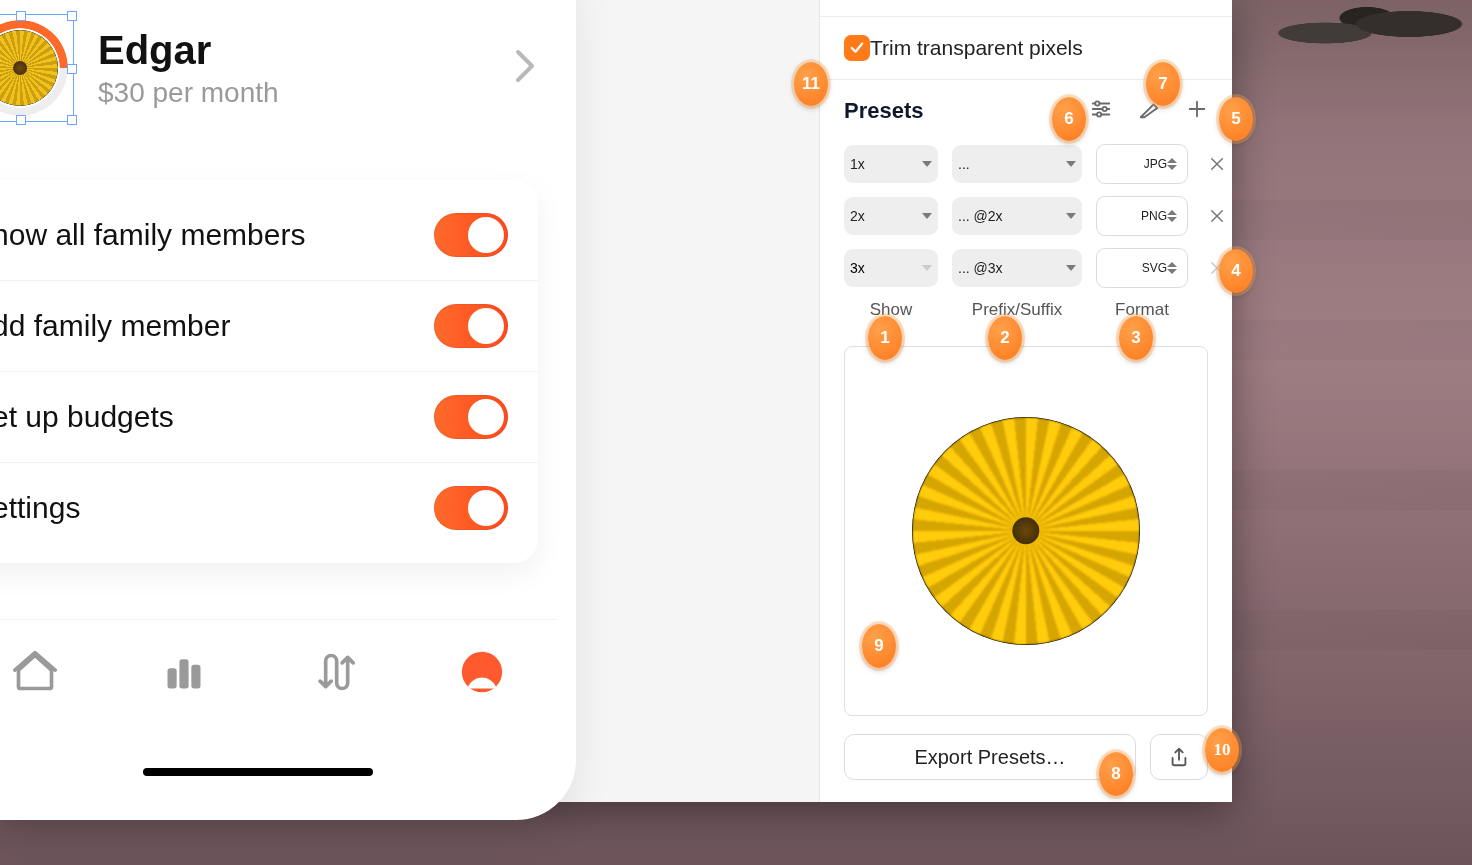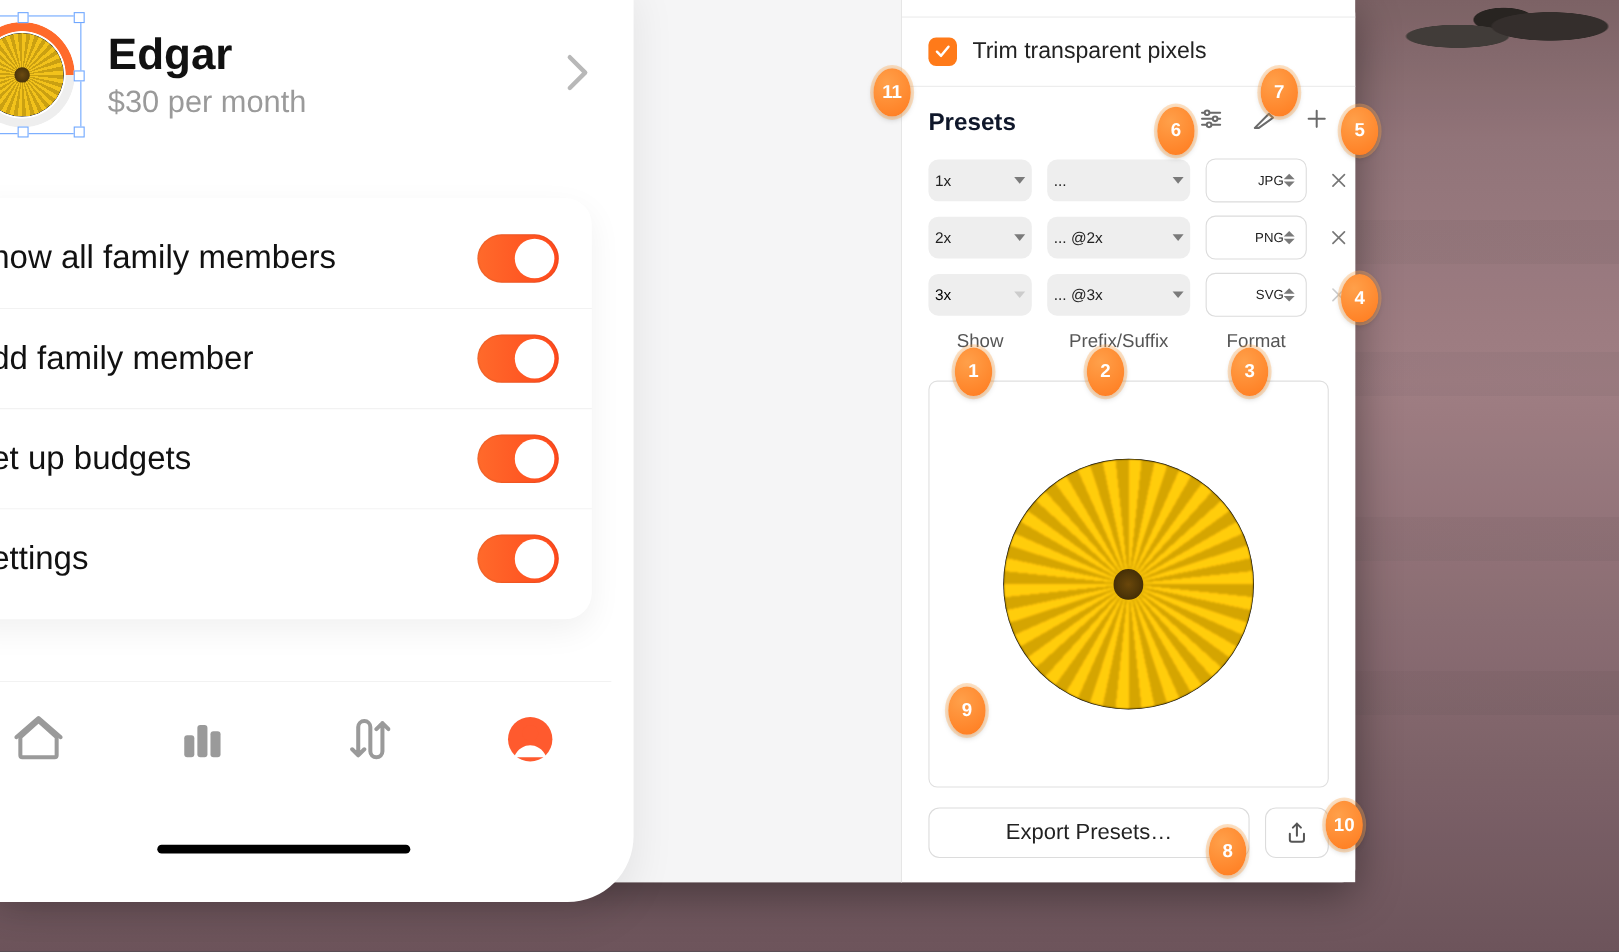--- a/index.html
+++ b/index.html
@@ -164,21 +164,21 @@
     background:#fff;
     border-left:1px solid #e6e6e6;
     display:flex;
     flex-direction:column;
   }
   .panel-section{
     border-bottom:1px solid #ececec;
     padding:18px 24px;
   }
   .trim-row{
-    display:flex; align-items:center; gap:14px;
+    display:flex; align-items:center; 
     font-size:21px; color:#222;
   }
   .checkbox{
     width:26px;height:26px;border-radius:7px;
     background:#ff7a19;
     display:flex;align-items:center;justify-content:center;
   }
   .checkbox svg{width:18px;height:18px;}
   .presets-header{
     display:flex; align-items:center; justify-content:space-between;
@@ -559,16 +559,16 @@
 
   <div class="callout" style="left:868px; top:316px;">1</div>
   <div class="callout" style="left:988px; top:316px;">2</div>
   <div class="callout" style="left:1119px; top:316px;">3</div>
   <div class="callout" style="left:1219px; top:249px;">4</div>
   <div class="callout" style="left:1219px; top:97px;">5</div>
   <div class="callout" style="left:1052px; top:97px;">6</div>
   <div class="callout" style="left:1146px; top:62px;">7</div>
   <div class="callout" style="left:1099px; top:752px;">8</div>
   <div class="callout" style="left:862px;  top:624px;">9</div>
-  <div class="callout" style="left:1205px; top:728px;">10</div>
+  <div class="callout" style="left:1205px; top:728px;font-family:Liberation Serif, serif;">10</div>
   <div class="callout" style="left:794px;  top:62px;">11</div>
 
 </div>
 
 </body></html>

